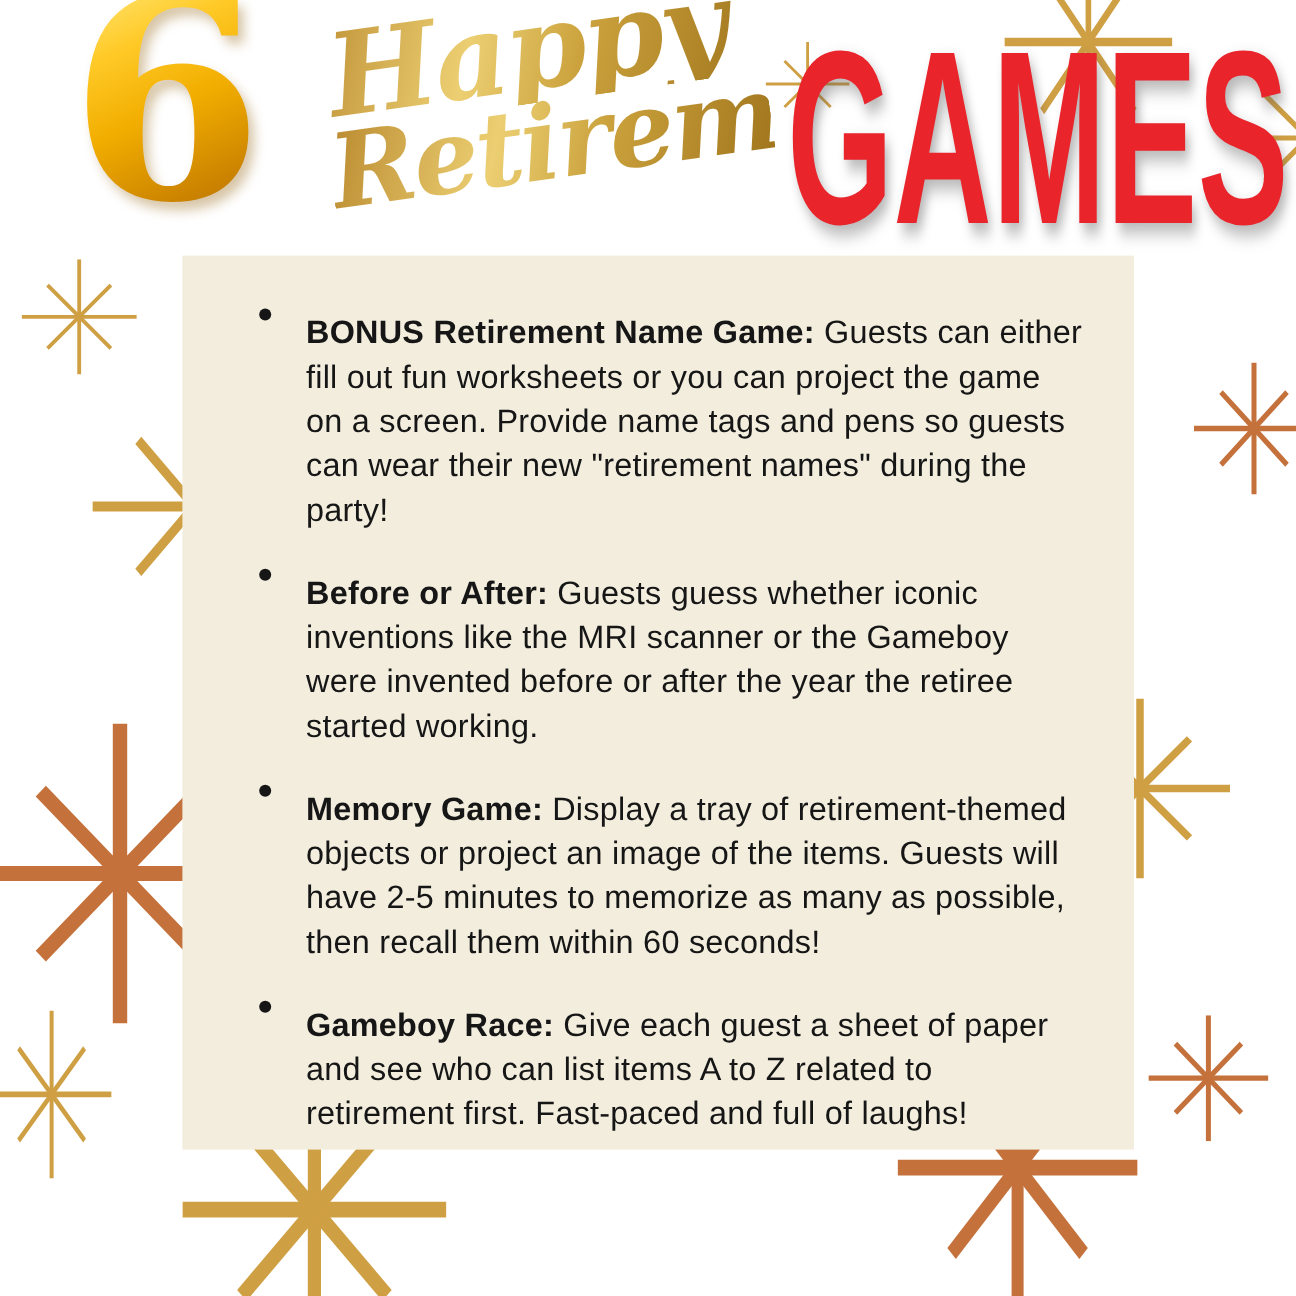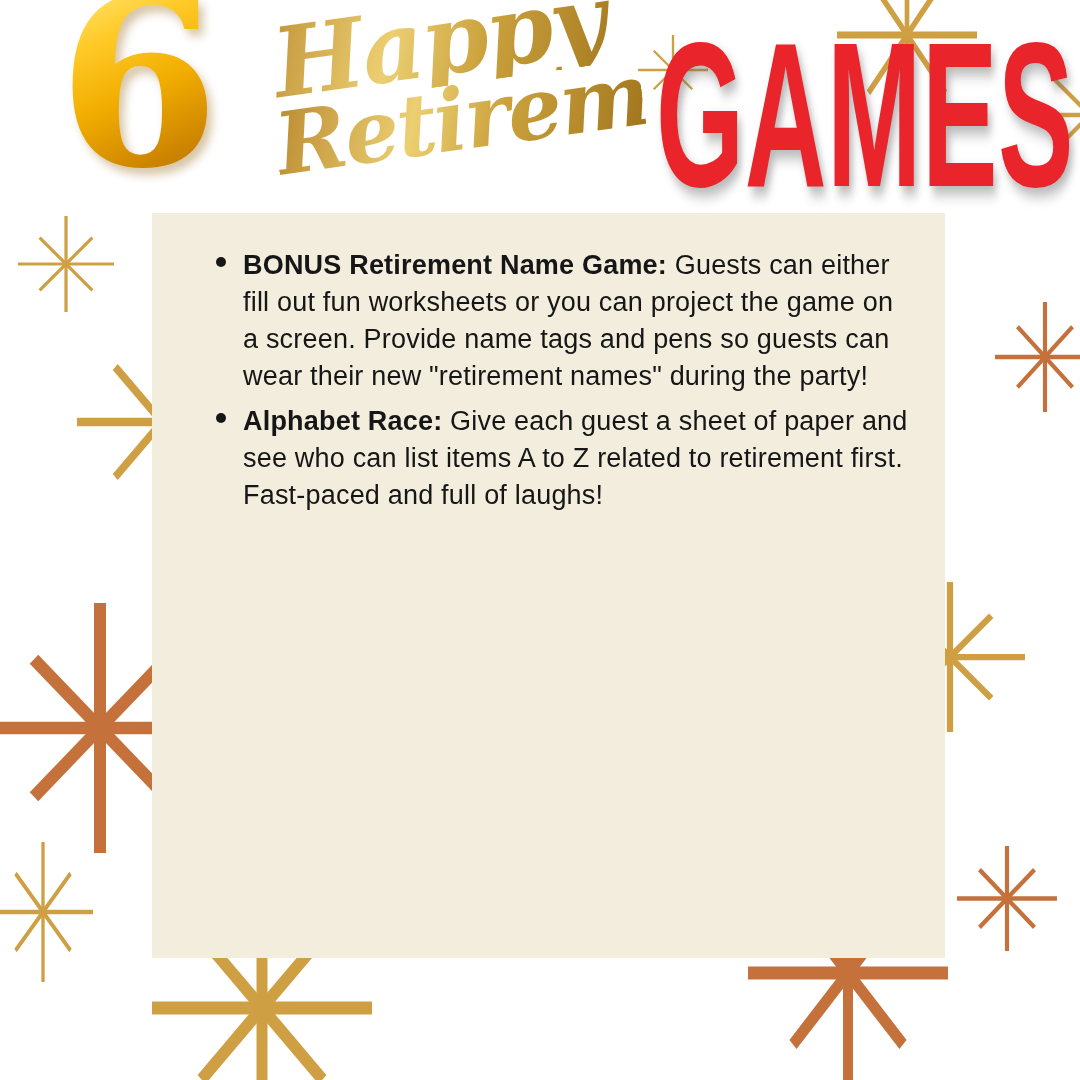--- a/index.html
+++ b/index.html
@@ -30,21 +30,21 @@
     box-sizing:border-box;
     padding:30px 26px 0 64px;
   }
   .glist{display:flex;flex-direction:column;}
   .item{display:flex;align-items:flex-start;}
   .dot{
     flex:0 0 auto;width:10px;height:10px;border-radius:50%;
     background:var(--text);margin:14px 13px 0 0;
   }
   .itext{
-    margin:4px;max-width:681px;
+    margin:16px;max-width:681px;
     font-size:27px;line-height:37px;color:var(--text);
     letter-spacing:0.2px;
   }
   .itext strong{font-weight:700;}
   
   .num6{
     position:absolute;left:58px;top:-32px;
     font-family:"DejaVu Serif", serif;font-weight:700;
     font-size:232px;line-height:1;
     background:linear-gradient(155deg,#ffe87a 8%,#ffca28 30%,#f2ae00 52%,#cc8400 78%,#a86a00 100%);
@@ -154,25 +154,33 @@
   <div class="content-box">
     <div class="glist">
 
       <div class="item">
         <span class="dot"></span>
         <p class="itext"><strong>BONUS Retirement Name Game:</strong><span> Guests can either fill out fun worksheets or you can project the game on a screen. Provide name tags and pens so guests can wear their new "retirement names" during the party!</span></p>
       </div>
 
 
 
-
+      <div class="item">
+        <span class="dot"></span>
+        <p class="itext"><strong>Before or After:</strong><span> Guests guess whether iconic inventions like the MRI scanner or the Gameboy were invented before or after the year the retiree started working.</span></p>
+      </div>
 
       <div class="item">
         <span class="dot"></span>
-        <p class="itext"><strong>Alphabet Race:</strong><span> Give each guest a sheet of paper and see who can list items A to Z related to retirement first. Fast-paced and full of laughs!</span></p>
+        <p class="itext"><strong>Memory Game:</strong><span> Display a tray of retirement-themed objects or project an image of the items. Guests will have 2-5 minutes to memorize as many as possible, then recall them within 60 seconds!</span></p>
+      </div>
+
+      <div class="item">
+        <span class="dot"></span>
+        <p class="itext"><strong>Gameboy Race:</strong><span> Give each guest a sheet of paper and see who can list items A to Z related to retirement first. Fast-paced and full of laughs!</span></p>
       </div>
 
     </div>
   </div>
 
   <div class="num6">6</div>
 
   <div class="script-title">
     <div class="script-line l1">Happy</div>
     <div class="script-line l2">Retirement</div>

